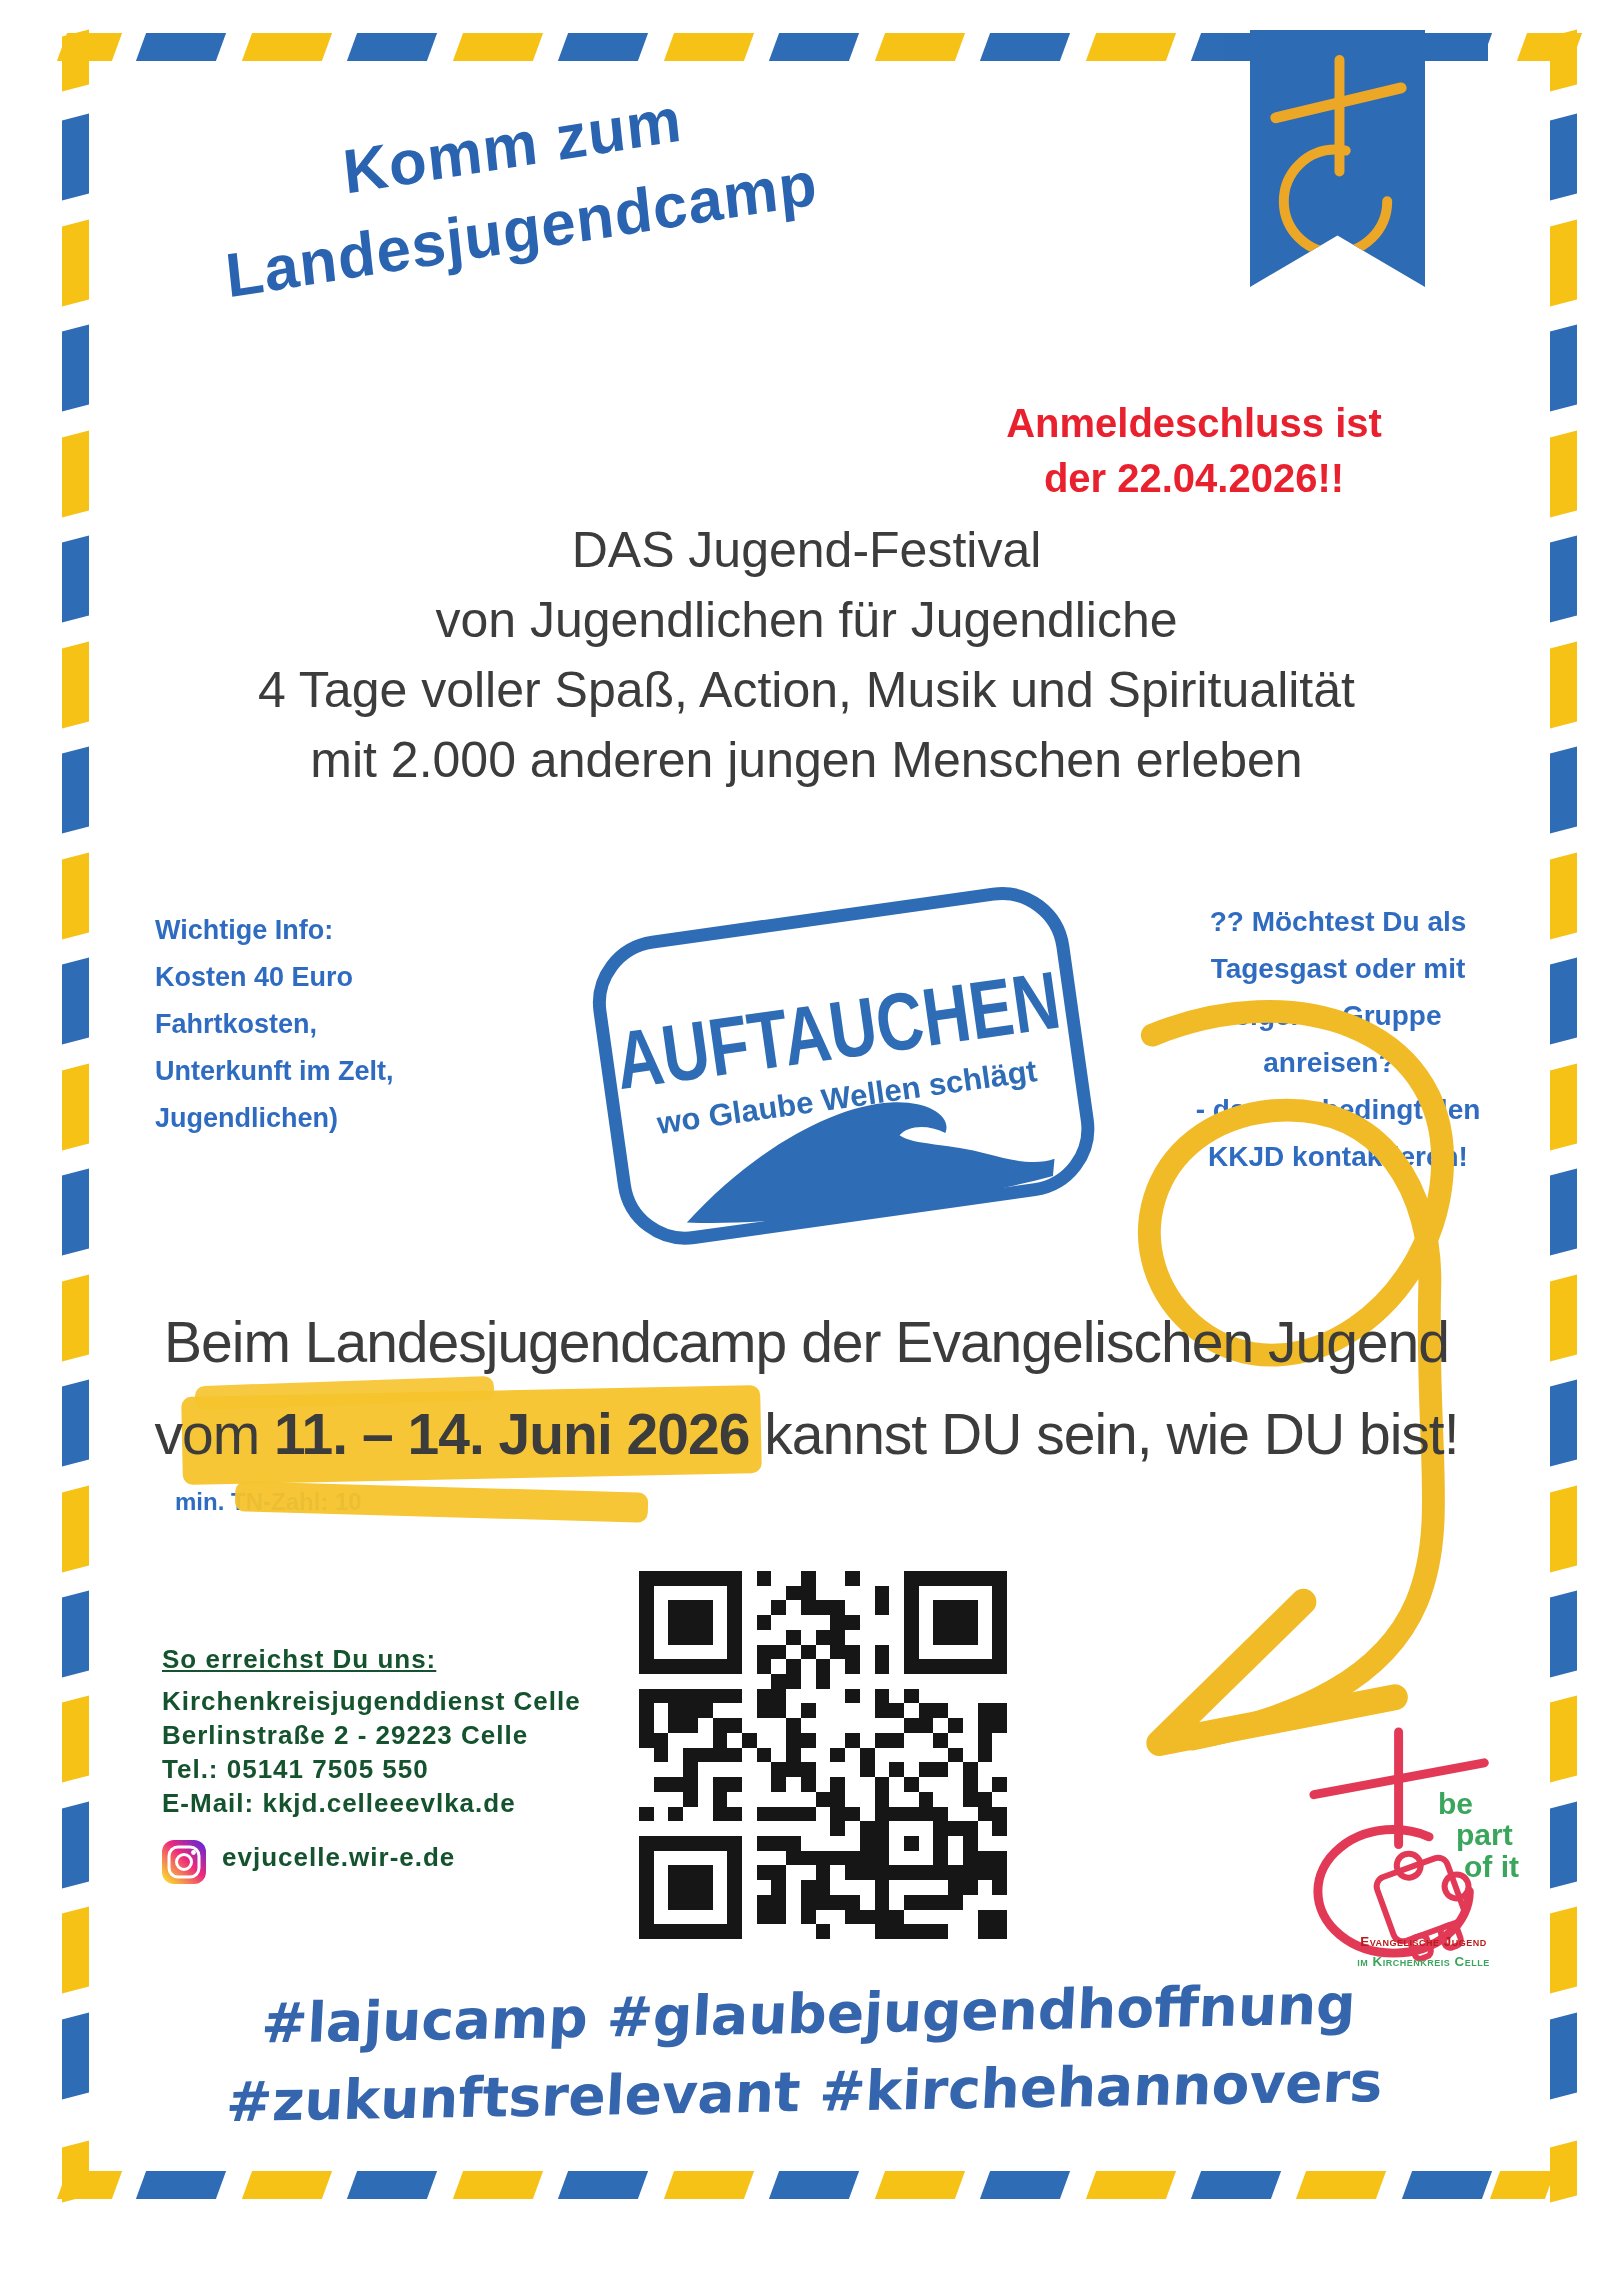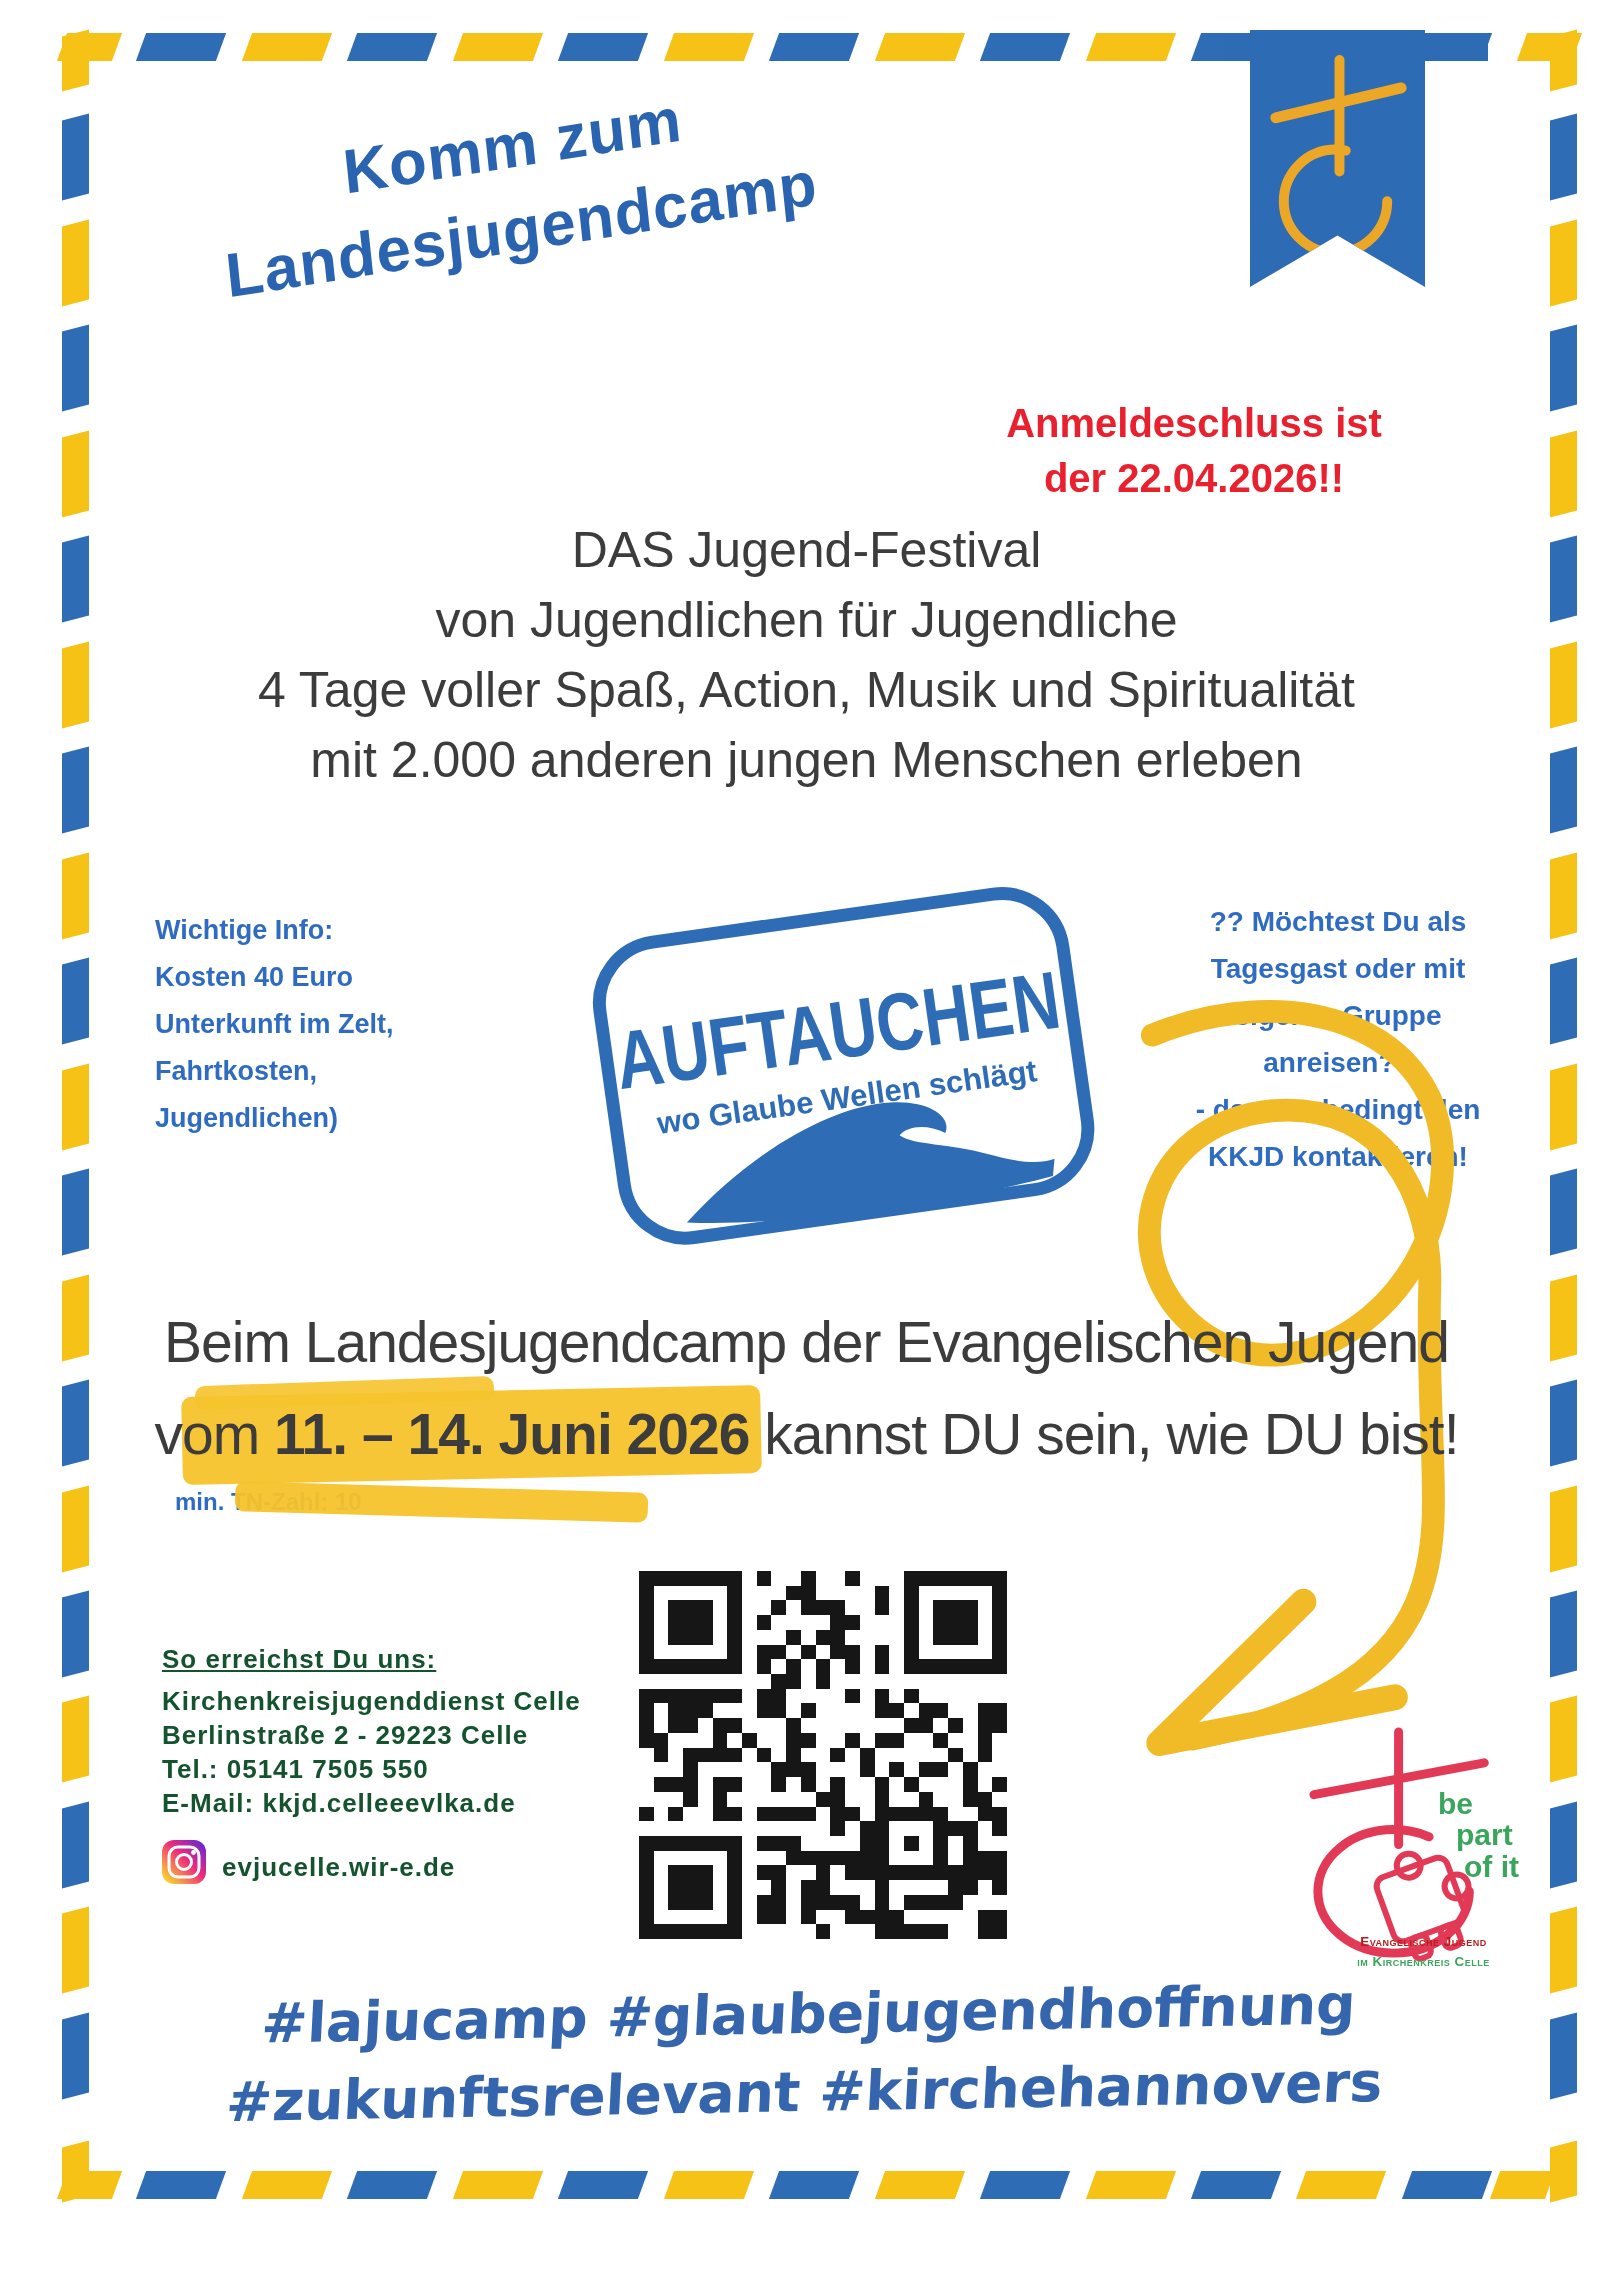--- a/index.html
+++ b/index.html
@@ -32,21 +32,21 @@
   #info-right{left:1134px;top:898px;width:408px;text-align:center;font-size:28px;line-height:47px;}
   
   #headline{left:70px;top:1296px;width:1473px;text-align:center;font-size:57px;
             line-height:92px;letter-spacing:-1px;z-index:2;}
   #headline .hl{font-weight:700;}
   .marker{z-index:1;border-radius:10px;}
   #min-note{left:175px;top:1488px;font-size:24px;font-weight:700;}
   
   #contact{left:162px;top:1642px;font-size:26px;line-height:34px;font-weight:700;letter-spacing:1px;}
   #contact .head{text-decoration:underline;margin-bottom:8px;}
-  #insta-row{display:flex;align-items:flex-end;gap:16px;margin-top:20px;}
+  #insta-row{display:flex;align-items:flex-start;gap:16px;margin-top:20px;}
   #insta-icon{width:44px;height:44px;border-radius:12px;position:relative;
               background:linear-gradient(45deg,#f9ce34 10%,#ee2a7b 55%,#6228d7 95%);}
   #insta-icon svg{position:absolute;inset:0;}
   
   #qr-box{left:633px;top:1556px;width:380px;height:398px;background:#fff;}
   #qr-box svg{width:100%;height:100%;shape-rendering:crispEdges;}
   
   #partner{left:1289px;top:1717px;width:269px;height:269px;}
   #partner svg{position:absolute;inset:0;}
   .ptag{position:absolute;font-weight:700;font-size:30px;line-height:30px;}
@@ -161,22 +161,22 @@
   <div id="intro" class="abs" style="color: rgb(60, 60, 60);">
     <div>DAS Jugend-Festival</div>
     <div>von Jugendlichen für Jugendliche</div>
     <div>4 Tage voller Spaß, Action, Musik und Spiritualität</div>
     <div>mit 2.000 anderen jungen Menschen erleben</div>
   </div>
 
   <div id="info-left" class="abs info" style="color: rgb(47, 108, 193);">
     <div>Wichtige Info:</div>
     <div>Kosten 40 Euro</div>
+    <div>Fahrtkosten,</div>
     <div>Unterkunft im Zelt,</div>
-    <div>Fahrtkosten,</div>
     <div>Jugendlichen)</div>
   </div>
 
   <div class="abs" style="left:572px;top:849px;width:542px;height:433px;">
     <svg width="542" height="433" viewBox="0 0 545 435">
       <g transform="rotate(-8 272 217)">
         <rect x="38" y="68" width="470" height="300" rx="62" fill="none" stroke-width="13" stroke="#2e6cb5"></rect>
         <text x="272" y="210" text-anchor="middle" font-size="82" font-weight="bold" textLength="450" lengthAdjust="spacingAndGlyphs" fill="#2e6cb5">AUFTAUCHEN</text>
         <text x="272" y="260" text-anchor="middle" font-size="31" font-weight="bold" textLength="385" lengthAdjust="spacingAndGlyphs" fill="#2e6cb5">wo Glaube Wellen schlägt</text>
         <path d="M95,352 C170,290 255,256 315,261 C352,264 374,283 365,299 C347,287 328,287 319,295

